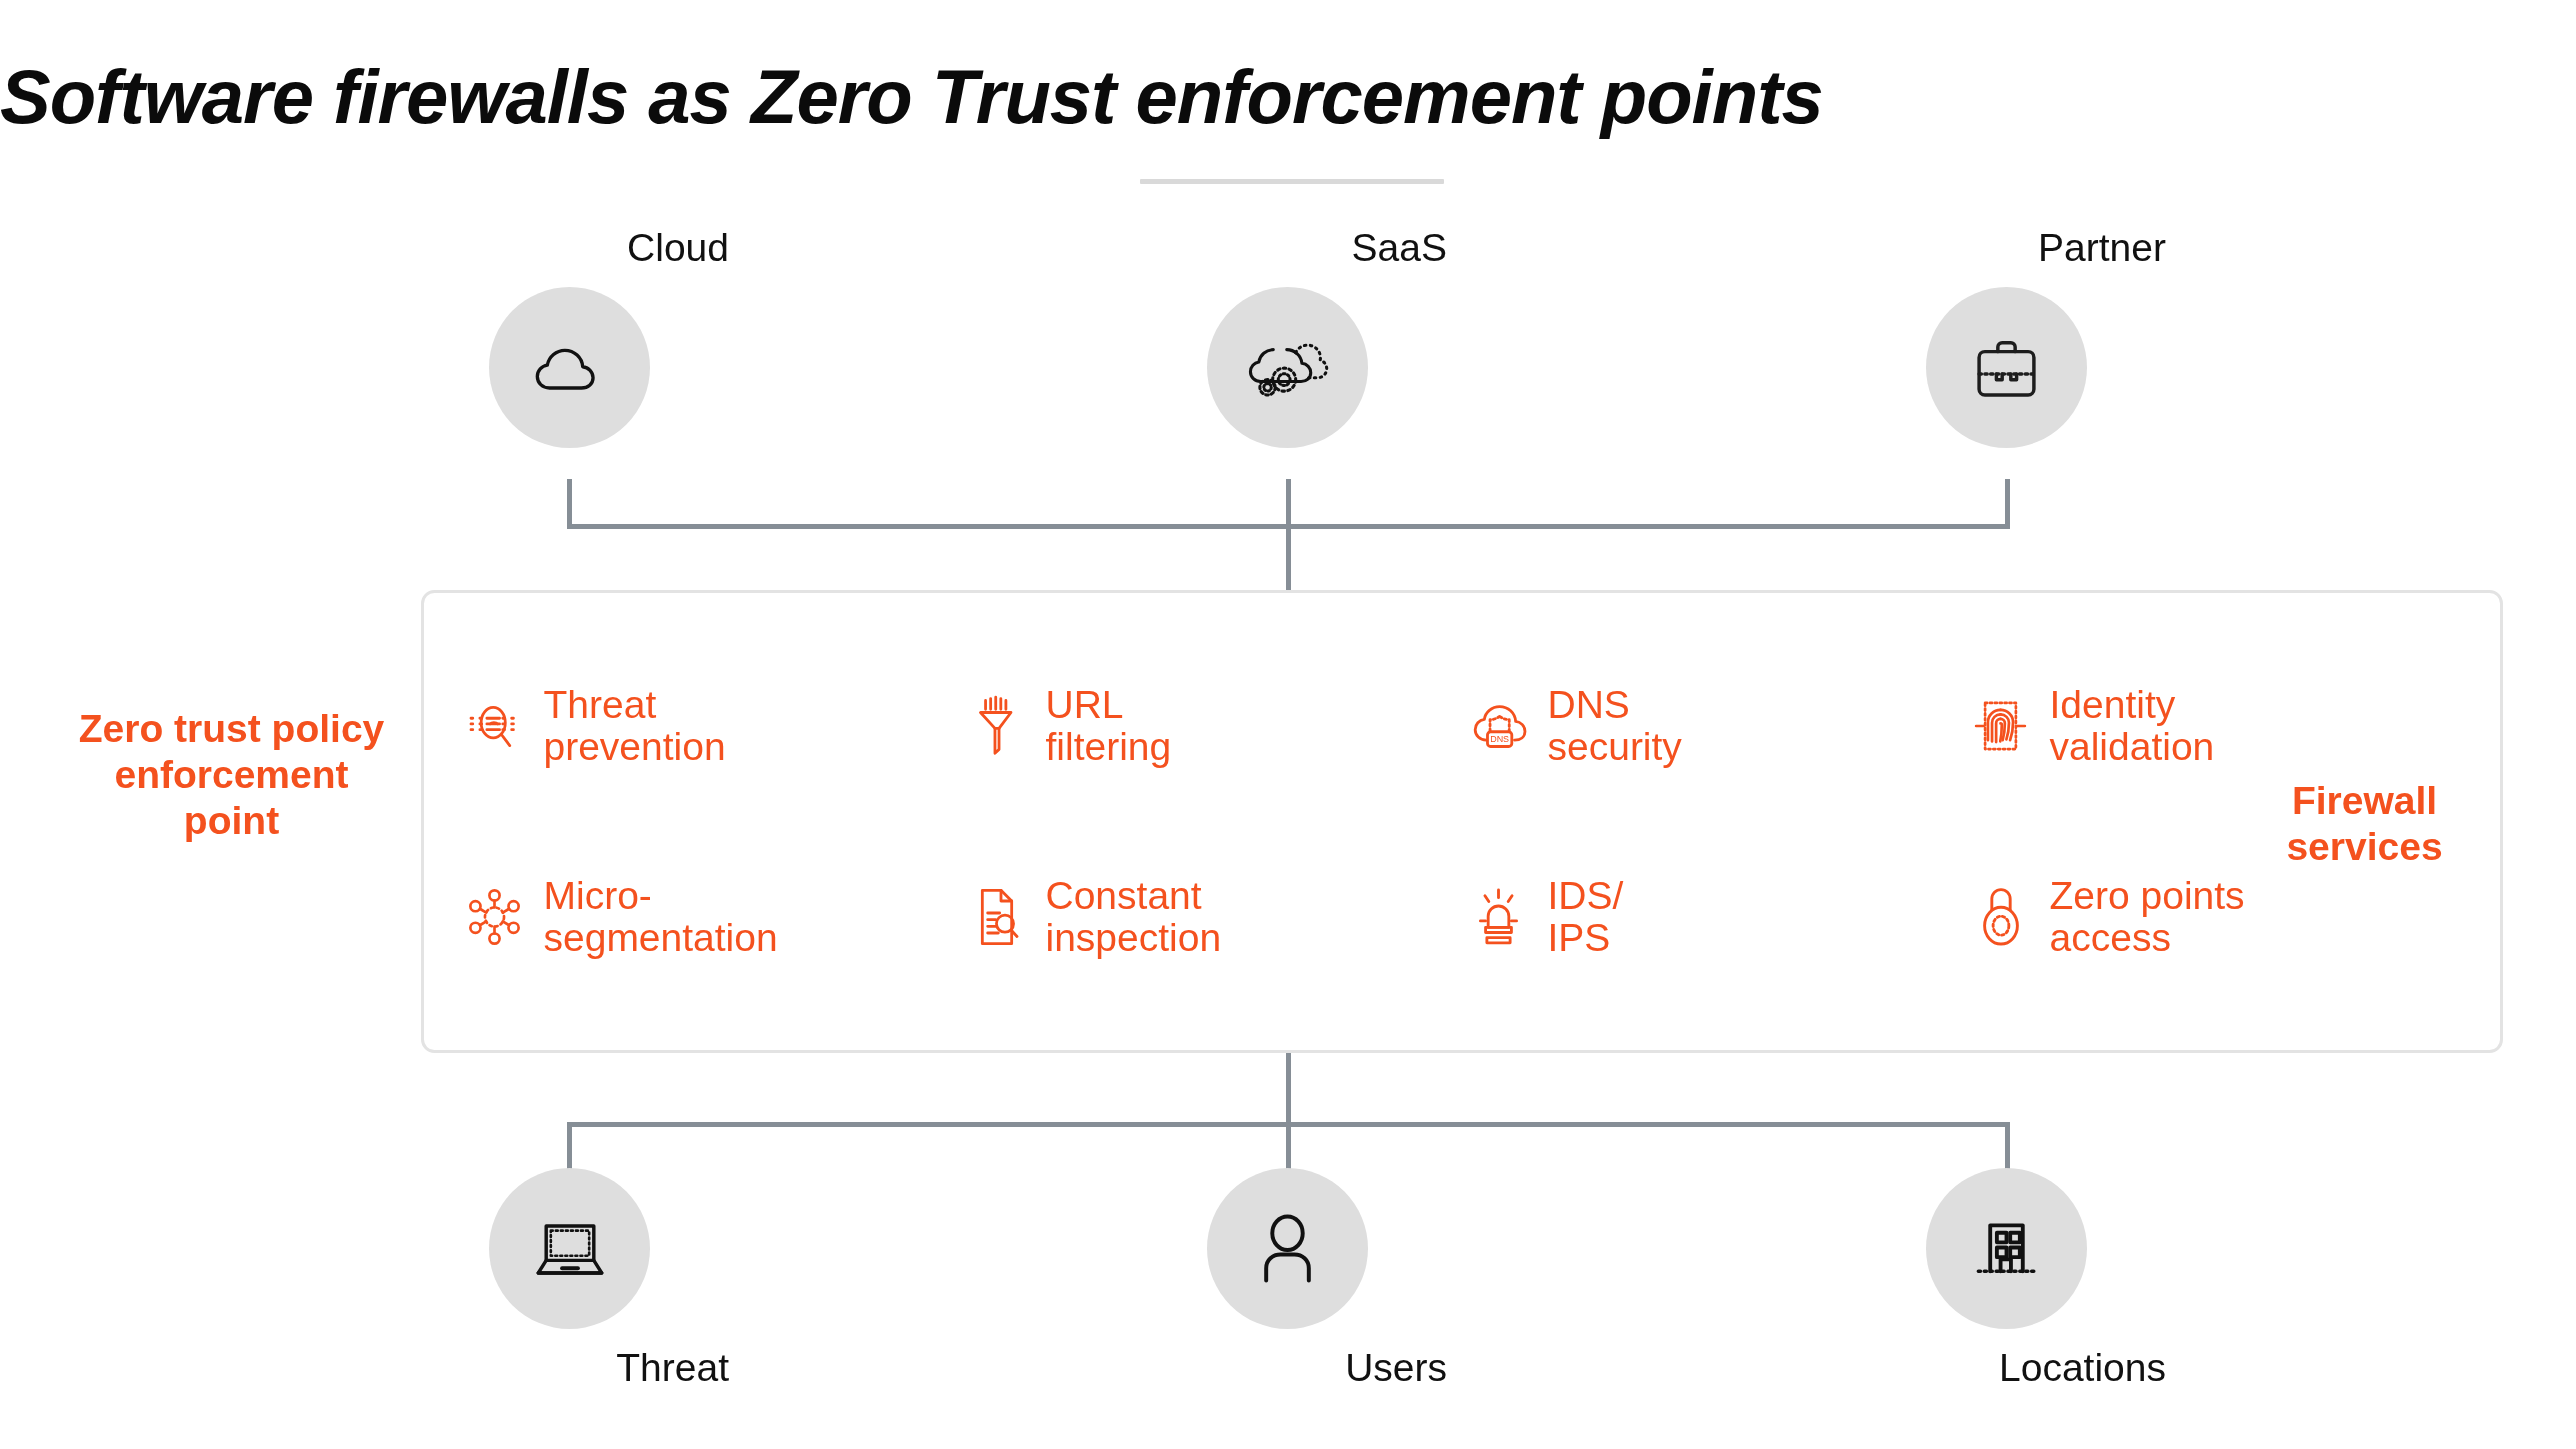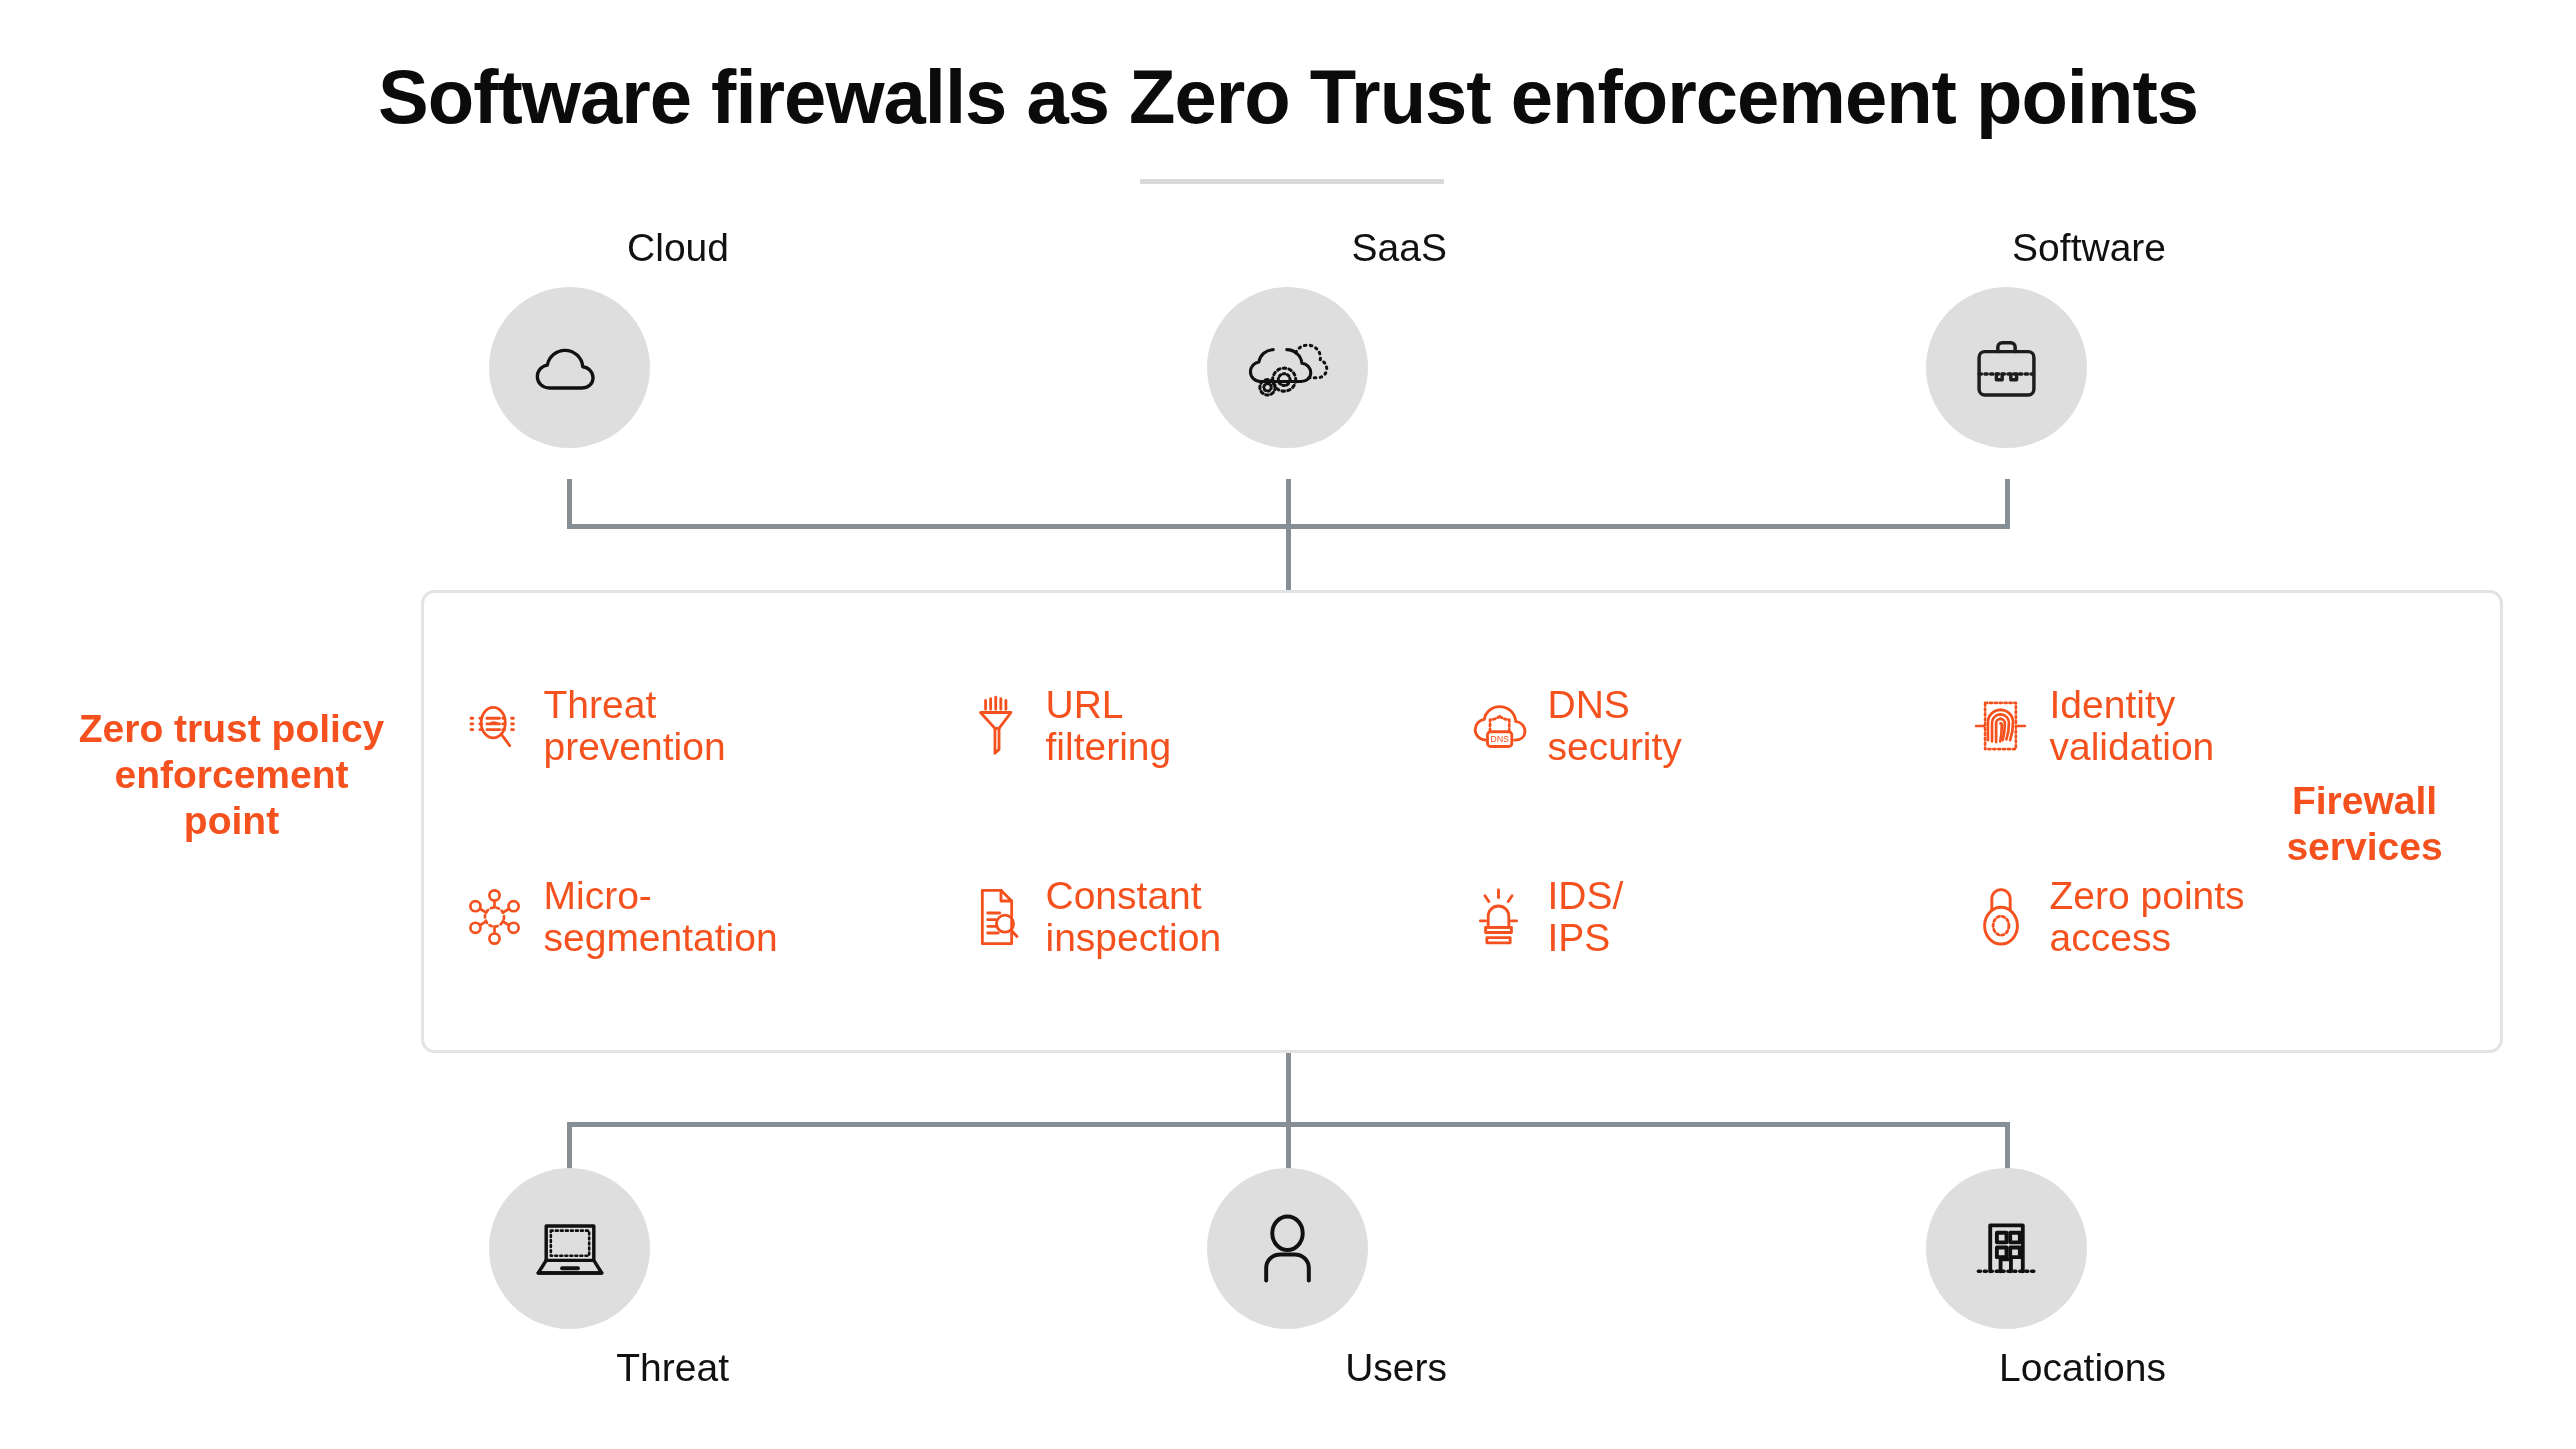--- a/index.html
+++ b/index.html
@@ -6,23 +6,22 @@
   body{
     width:2576px;height:1449px;position:relative;overflow:hidden;
     font-family:"Liberation Sans", sans-serif;
     color:#111111;
   }
   .stage{position:absolute;inset:0;}
 
   
   .title{
     position:absolute;left:0;top:57px;width:2576px;
-    text-align:center;
     font-size:76px;font-weight:700;letter-spacing:-1px;
-    color:#0b0b0b;line-height:1.05;
+    color:#0b0b0b;line-height:1.05;font-style:italic;
   }
   .title-rule{
     position:absolute;left:1140px;top:179px;width:304px;height:5.2px;
     background:#d9d9d9;border-radius:1px;
   }
 
   
   .node{position:absolute;width:319px;text-align:right;}
   .node .circle{
     width:161px;height:161px;border-radius:50%;
@@ -110,21 +109,21 @@
           <circle cx="33" cy="36.5" r="9" stroke-dasharray="2 2.6"></circle>
           <circle cx="33" cy="36.5" r="4.6" stroke-dasharray="1.4 2"></circle>
           <circle cx="20" cy="42.5" r="6" stroke-dasharray="2 2.4"></circle>
           <circle cx="20" cy="42.5" r="2.9" stroke-dasharray="1.2 1.8"></circle>
         </svg>
       </span>
     </div>
   </div>
 
   <div class="node top" style="left:1847px;top:227px;">
-    <div class="nlabel">Software</div>
+    <div class="nlabel">Partner</div>
     <div class="circle">
       <span>
         <svg width="75" height="75" viewBox="0 0 52 52" fill="none" stroke="#1d1d1d" stroke-width="2.4" stroke-linecap="round" stroke-linejoin="round">
           <rect x="7" y="15" width="38" height="30" rx="4"></rect>
           <path d="M20 15v-3.2a3 3 0 0 1 3-3h6a3 3 0 0 1 3 3V15"></path>
           <path d="M7 30.5h38" stroke-dasharray="1.6 2.4"></path>
           <path d="M19 30.5v4h4v-4M29 30.5v4h4v-4"></path>
         </svg>
       </span>
     </div>

